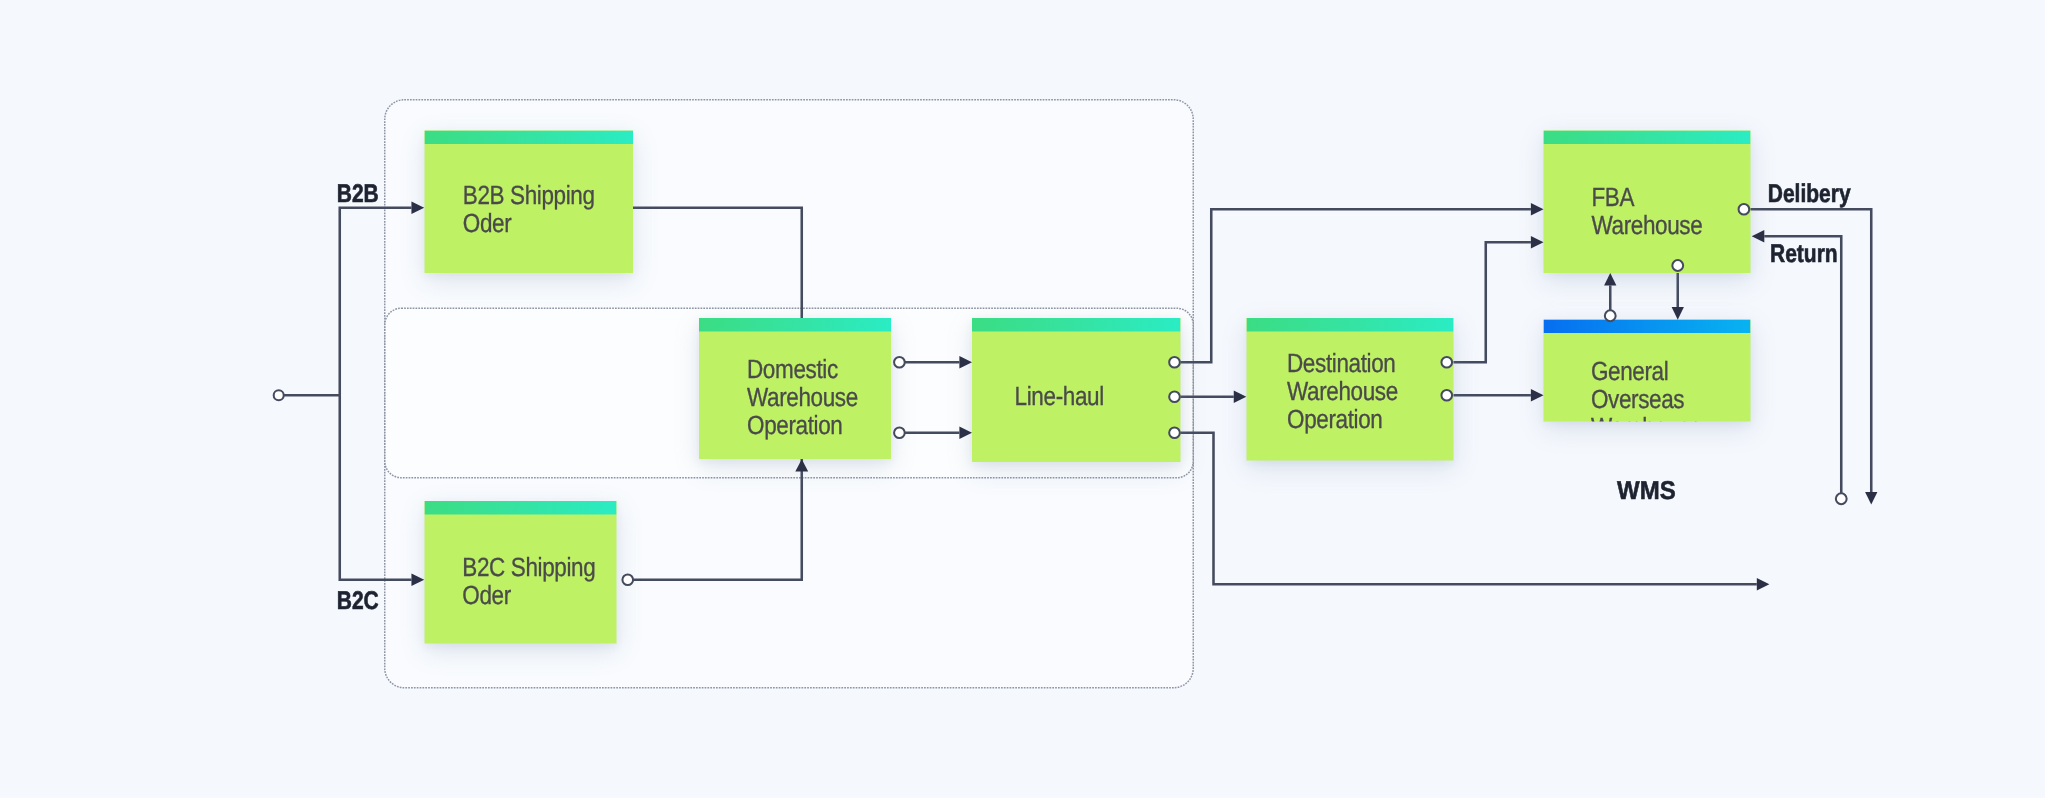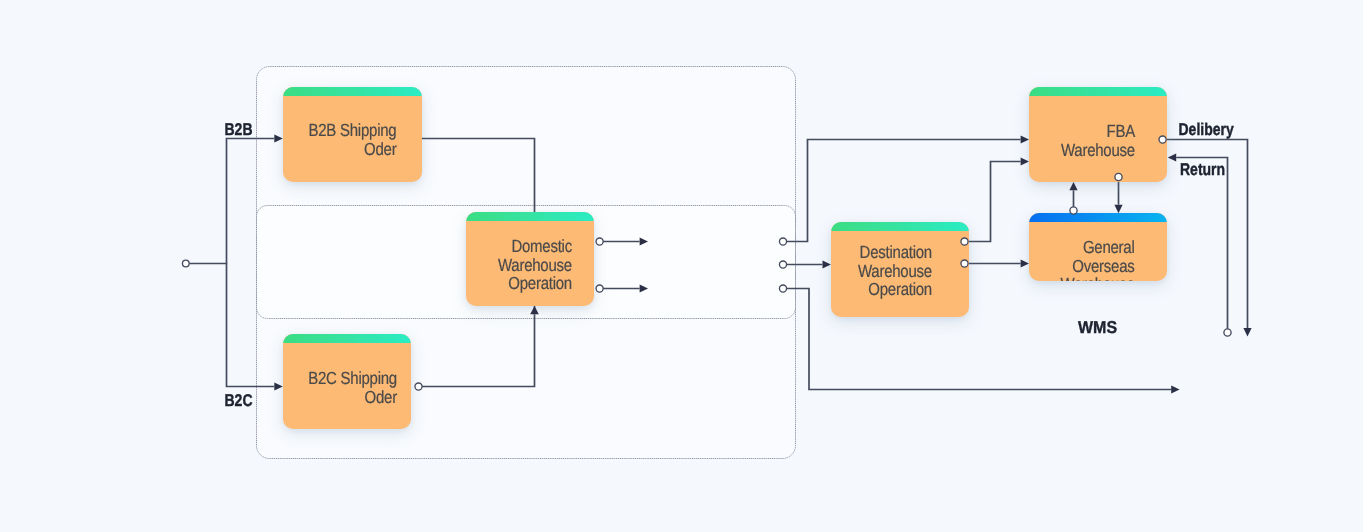--- a/index.html
+++ b/index.html
@@ -2,23 +2,23 @@
 <html><head>
 <meta charset="utf-8">
 <title>Cross-border Logistics Flow</title>
 <style>
   html,body{margin:0;padding:0;}
   body{width:1363px;height:532px;background:#f5f8fd;
        font-family:"Liberation Sans",sans-serif;overflow:hidden;position:relative;
        -webkit-font-smoothing:antialiased;text-rendering:geometricPrecision;}
   #stage{position:absolute;left:0;top:0;width:1363px;height:532px;}
 
-  .node{position:absolute;background:#fdba74;border-radius:10px;
+  .node{position:absolute;background:#bef264;border-radius:0;
         box-shadow:0 5px 16px rgba(110,140,170,0.20),0 2px 5px rgba(110,140,170,0.10);
-        box-sizing:border-box;overflow:hidden;text-align:right;}
+        box-sizing:border-box;overflow:hidden;}
   .node .bar{position:absolute;left:0;top:0;right:0;height:9px;}
   .bar-green{background:linear-gradient(94deg,#3bdd83 0%,#35e3a2 50%,#2aecc4 100%);}
   .bar-blue{background:linear-gradient(94deg,#066ef0 0%,#0795f0 55%,#08b3f0 100%);}
   .lbl{position:absolute;color:#4a4a4a;font-size:15px;line-height:16.1px;
        white-space:pre-line;letter-spacing:-0.25px;
        transform:scaleY(1.17);transform-origin:left top;
        -webkit-text-stroke:0.18px #4a4a4a;}
 
   .plain{position:absolute;background:#ffffff;border-radius:10px;
          box-shadow:0 5px 16px rgba(110,140,170,0.20),0 2px 5px rgba(110,140,170,0.10);}
@@ -73,22 +73,26 @@
 Oder</div>
   </div>
 
   <div class="node" style="left:466px;top:212px;width:128px;height:94px;">
     <div class="bar bar-green"></div>
     <div class="lbl" style="left:32px;top:25.6px;">Domestic
 Warehouse
 Operation</div>
   </div>
 
+  <div class="node" style="left:648px;top:212px;width:139px;height:96px;">
+    <div class="bar bar-green"></div>
+    <div class="lbl" style="left:28.4px;top:44.3px;">Line-haul</div>
+  </div>
 
-  <div class="node" style="left:831px;top:212px;width:138px;height:95px;margin-top:10px;">
+  <div class="node" style="left:831px;top:212px;width:138px;height:95px;">
     <div class="bar bar-green"></div>
     <div class="lbl" style="left:27px;top:22px;">Destination
 Warehouse
 Operation</div>
   </div>
 
   <div class="node" style="left:1029px;top:87px;width:138px;height:95px;">
     <div class="bar bar-green"></div>
     <div class="lbl" style="left:32px;top:35.5px;">FBA
 Warehouse</div>

